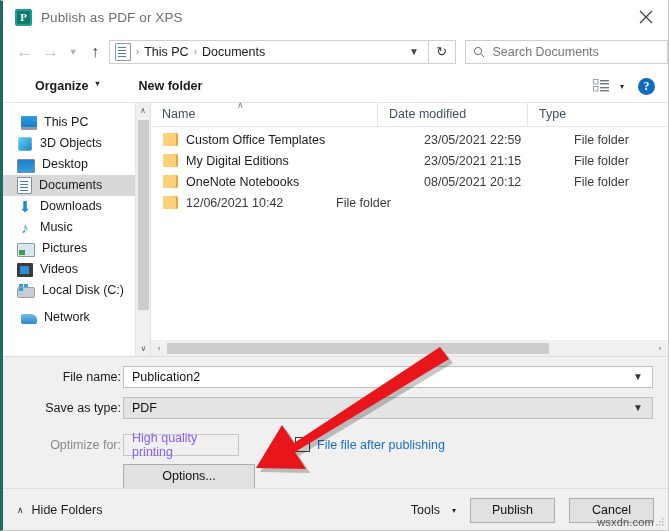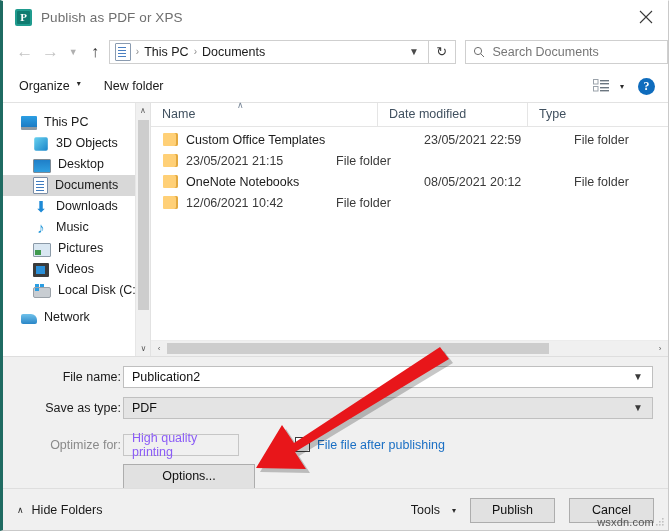--- a/index.html
+++ b/index.html
@@ -186,23 +186,24 @@
     background: #ffffff;
     display: flex;
     align-items: center;
     border-bottom: 1px solid #e2e2e2;
     box-sizing: border-box;
   }
   .cmd-item {
     font-size: 12.5px;
     color: #1a1a1a;
     padding: 3px 7px;
-    margin-left: 9px;
+    margin-left: 25px;
     display: flex;
     align-items: flex-start;
+    font-weight: bold;
   }
   .cmd-caret {
     font-size: 8px;
     margin-left: 7px;
     color: #2b2b2b;
   }
   .view-icon {
     margin-left: auto;
     display: flex;
     align-items: center;
@@ -239,21 +240,21 @@
     width: 147px;
     position: relative;
     background: #ffffff;
     padding-top: 9px;
     box-sizing: border-box;
   }
   .tree-item {
     height: 21px;
     display: flex;
     align-items: center;
-    padding-left: 30px;
+    padding-left: 14px;
     font-size: 12.5px;
     color: #1a1a1a;
     white-space: nowrap;
   }
   .tree-item.selected { background: #d8d8d8; }
   .tree-item.root { padding-left: 18px; }
   .tree-ico {
     width: 16px; height: 16px;
     margin-right: 7px;
     flex: 0 0 auto;
@@ -696,20 +697,21 @@
 
       <div style="padding-top:6px">
         <div class="file-row">
           <span class="folder-ico"></span>
           <span class="fname">Custom Office Templates</span>
           <span class="fdate">23/05/2021 22:59</span>
           <span class="ftype">File folder</span>
         </div>
         <div class="file-row">
           <span class="folder-ico"></span>
+          <span class="fname">My Digital Editions</span>
           <span class="fdate">23/05/2021 21:15</span>
           <span class="ftype">File folder</span>
         </div>
         <div class="file-row">
           <span class="folder-ico"></span>
           <span class="fname">OneNote Notebooks</span>
           <span class="fdate">08/05/2021 20:12</span>
           <span class="ftype">File folder</span>
         </div>
         <div class="file-row">

